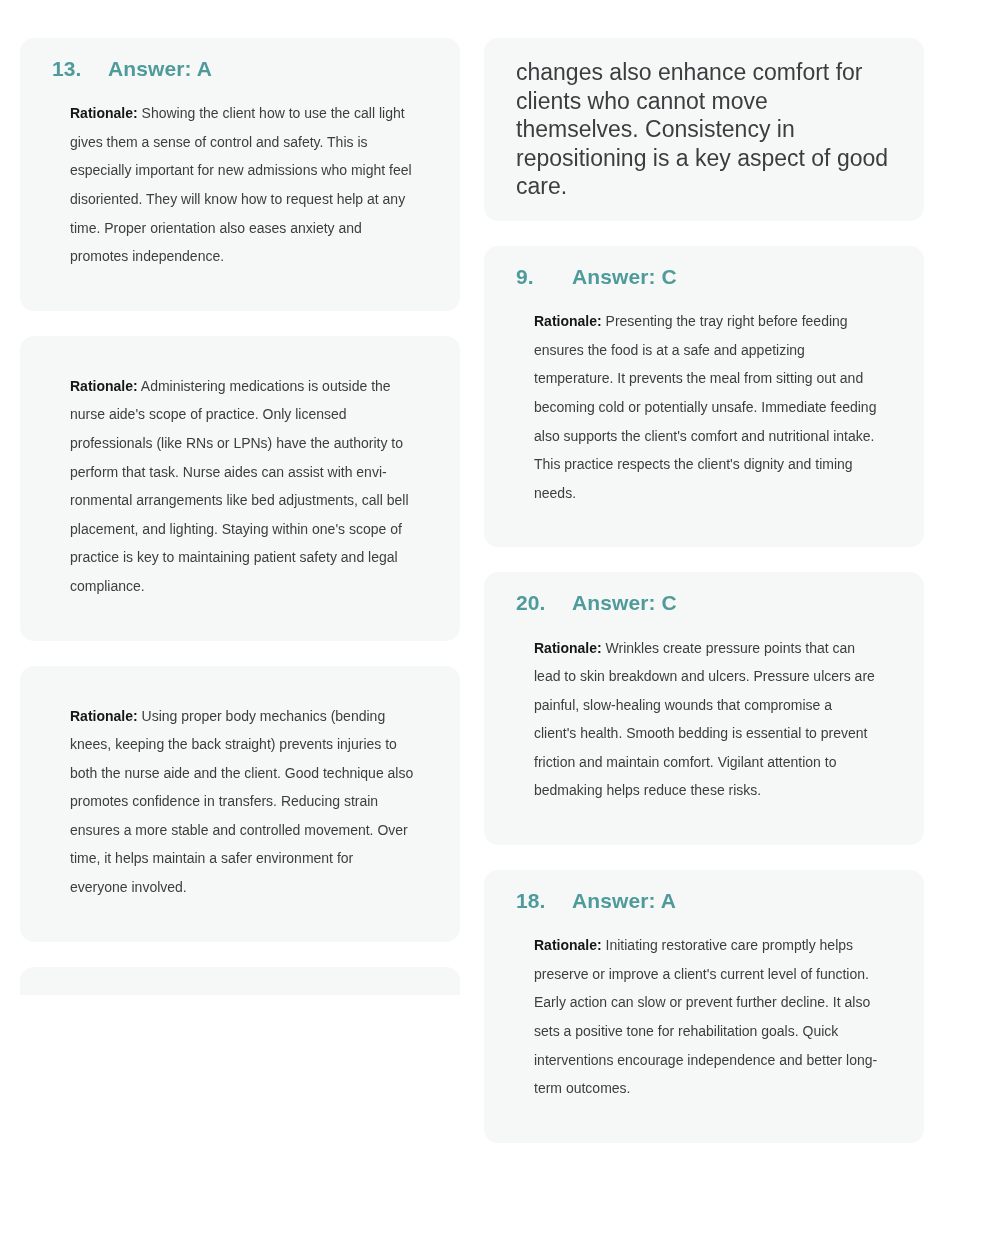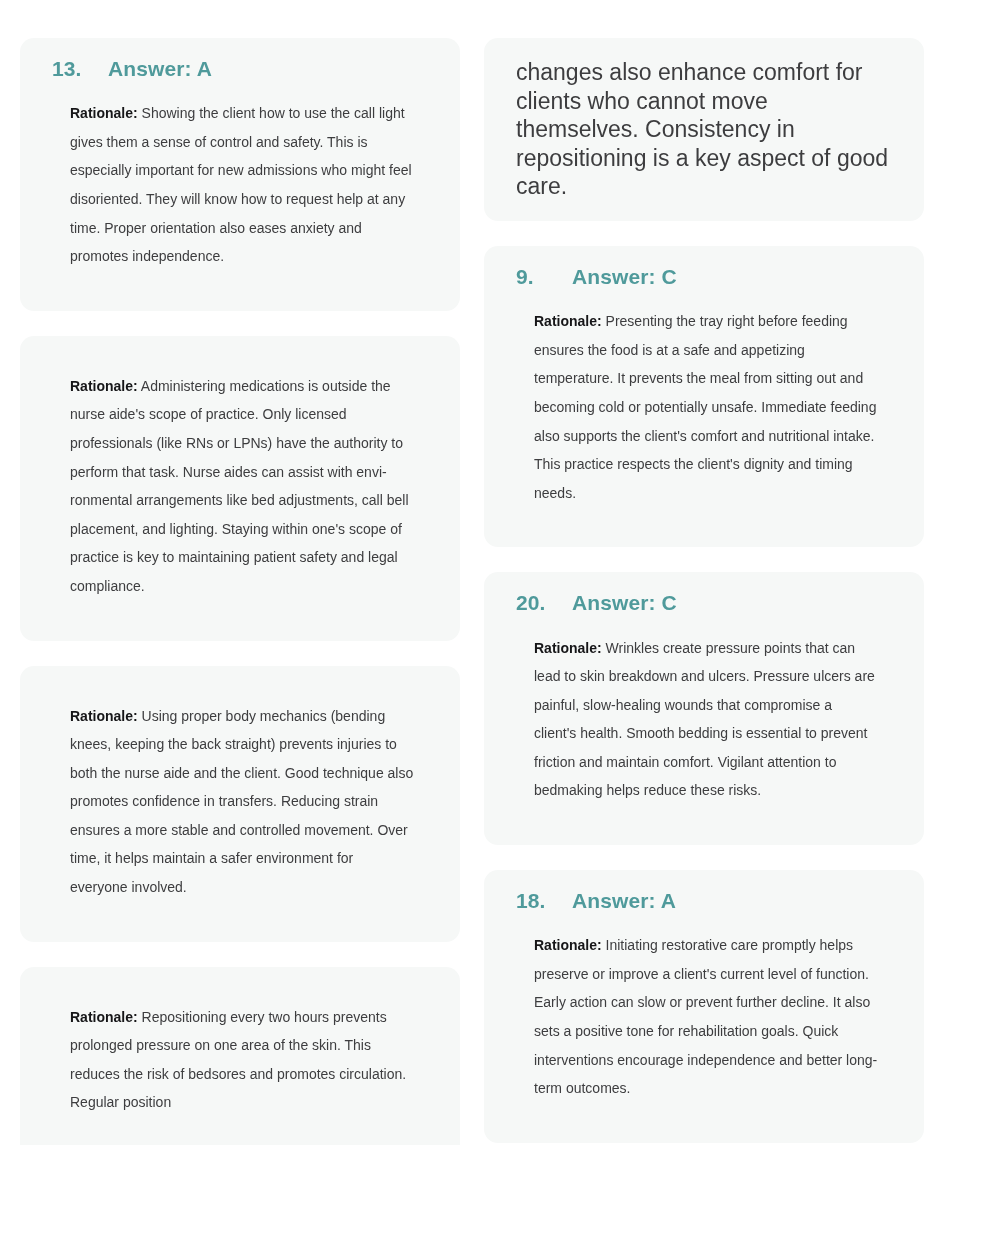--- a/index.html
+++ b/index.html
@@ -112,21 +112,20 @@
 
       <div class="card">
         <p class="rationale"><span class="label">Rationale:</span><span> Administering medications is outside the nurse aide's scope of practice. Only licensed professionals (like RNs or LPNs) have the authority to perform that task. Nurse aides can assist with envi­ronmental arrangements like bed adjust­ments, call bell placement, and lighting. Staying within one's scope of practice is key to maintaining patient safety and legal compliance.</span></p>
       </div>
 
       <div class="card">
         <p class="rationale"><span class="label">Rationale:</span><span> Using proper body mechanics (bending knees, keeping the back straight) prevents injuries to both the nurse aide and the client. Good technique also promotes confidence in transfers. Reducing strain ensures a more stable and controlled move­ment. Over time, it helps maintain a safer environment for everyone involved.</span></p>
       </div>
 
       <div class="card clipped-bottom">
-        <p class="rationale"><span class="label">Rationale:</span><span> Repositioning every two hours prevents prolonged pressure on one area of the skin. This reduces the risk of bedsores and promotes circulation. Regular position</span></p>
       </div>
 
     </div>
 
     <div class="column">
 
       <div class="card continuation">
         <p class="body-text">changes also enhance comfort for clients who cannot move themselves. Consistency in repositioning is a key aspect of good care.</p>
       </div>
 

